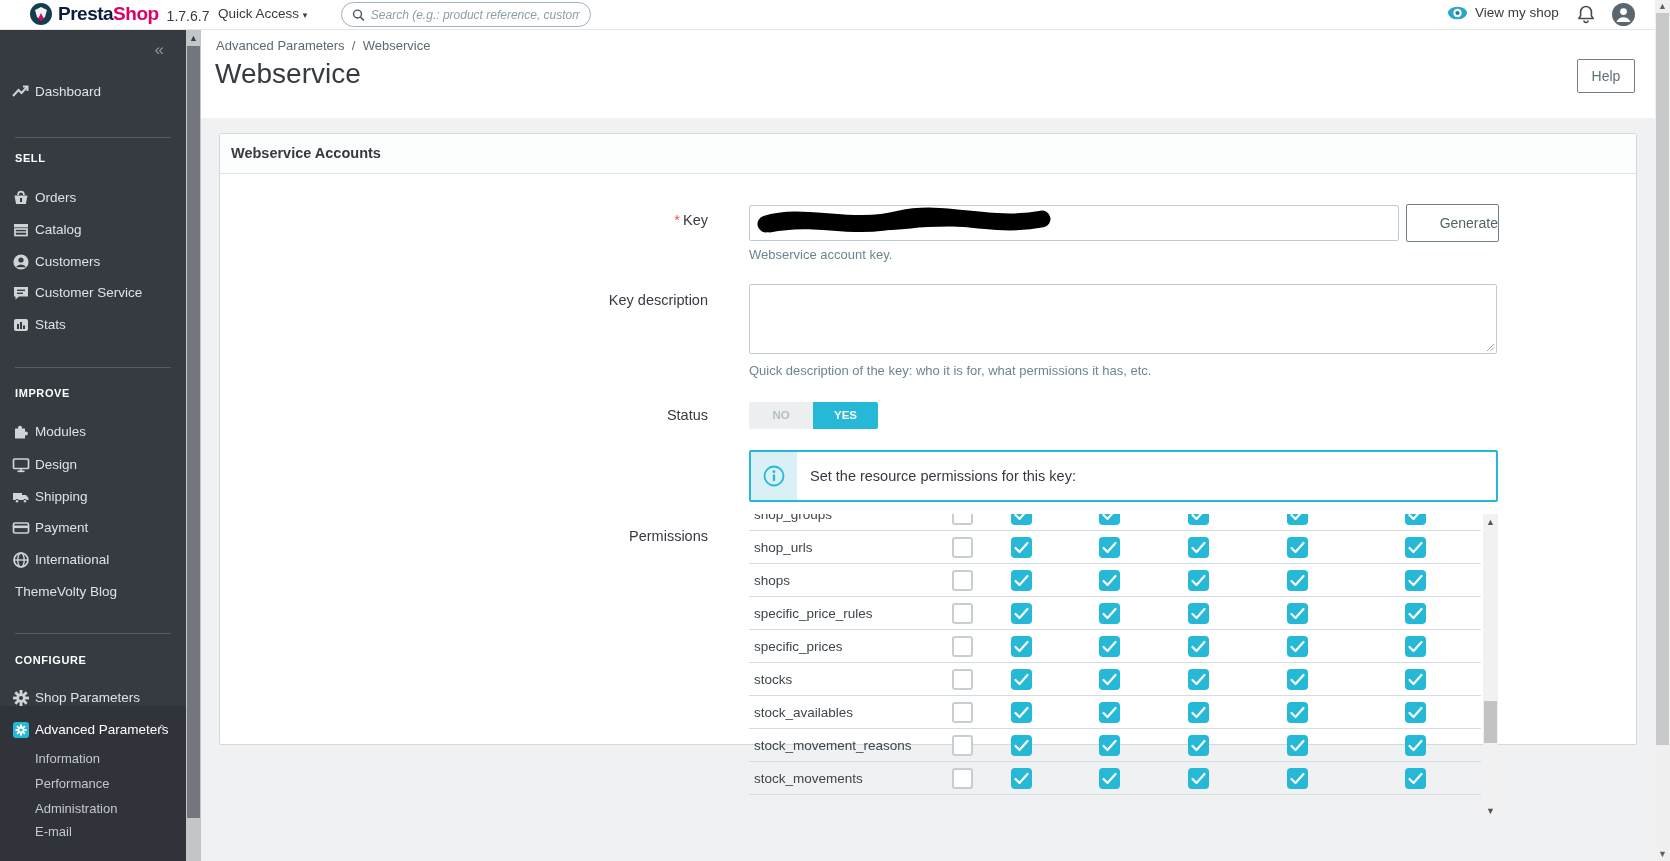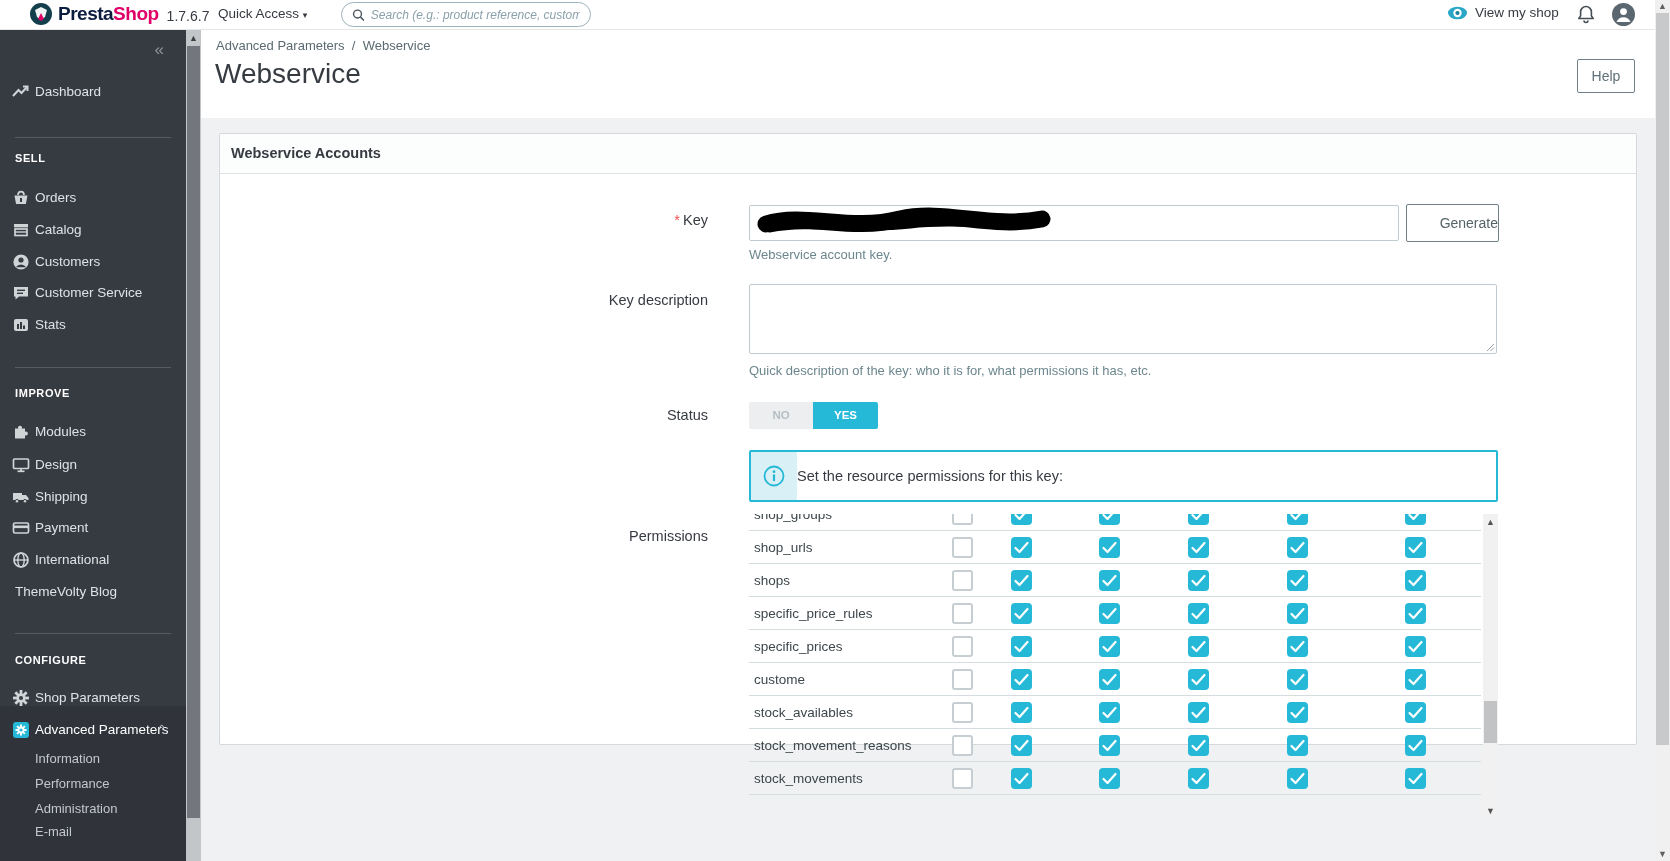--- a/index.html
+++ b/index.html
@@ -85,21 +85,21 @@
   .switch { position:absolute; left:529px; top:268px; height:27px; display:flex; cursor:pointer;
             border-radius:2px; overflow:hidden; }
   .switch .no  { width:64px; background:#eceeef; color:#b3bfc4; font-size:11.5px; font-weight:bold;
                  text-align:center; line-height:27px; }
   .switch .yes { width:65px; background:#25b9d7; color:#fff; font-size:11.5px; font-weight:bold;
                  text-align:center; line-height:27px; }
 
   .alert-info { position:absolute; left:529px; top:316px; width:749px; height:52px; background:#fff;
                 border:2px solid #25b9d7; border-radius:2px; display:flex; }
   .alert-info .icell { width:46px; background:#d9f0f6; display:flex; align-items:center; justify-content:center; }
-  .alert-info .atext { font-size:14.5px; color:#363a41; align-self:center; }
+  .alert-info .atext { font-size:14.5px; color:#363a41; align-self:center; padding-left:13px; }
 
   .perm-scroll { position:absolute; left:529px; top:380px; width:749px; height:305px; overflow:hidden; }
   .perm-rows { position:absolute; left:0; top:-16px; width:732px; }
   .perm-row { position:relative; width:732px; height:33px; border-bottom:1px solid #d6dde0; }
   .perm-name { position:absolute; left:5px; top:0; line-height:33px; font-size:13.5px; color:#3c464b; }
   .cb { position:absolute; top:6px; width:21px; height:21px; border-radius:4px; cursor:pointer; }
   .cb.off { background:#fff; border:2px solid #c6ced2; border-radius:3px; }
   .cb.on  { background:#25b9d7; }
   .cb.on svg { position:absolute; left:0; top:0; }
 
@@ -546,21 +546,21 @@
                 <path d="M4.5 11 l4 4 L16.5 6" fill="none" stroke="#fff" stroke-width="2.2" stroke-linecap="round" stroke-linejoin="round"></path>
               </svg>
             </span>
             <span class="cb on" style="left: 656px;">
               <svg width="21" height="21" viewBox="0 0 21 21">
                 <path d="M4.5 11 l4 4 L16.5 6" fill="none" stroke="#fff" stroke-width="2.2" stroke-linecap="round" stroke-linejoin="round"></path>
               </svg>
             </span>
           </div>
           <div class="perm-row">
-            <span class="perm-name">custome</span>
+            <span class="perm-name">stocks</span>
             <span class="cb off" style="left: 203px;"></span>
             <span class="cb on" style="left: 262px;">
               <svg width="21" height="21" viewBox="0 0 21 21">
                 <path d="M4.5 11 l4 4 L16.5 6" fill="none" stroke="#fff" stroke-width="2.2" stroke-linecap="round" stroke-linejoin="round"></path>
               </svg>
             </span>
             <span class="cb on" style="left: 350px;">
               <svg width="21" height="21" viewBox="0 0 21 21">
                 <path d="M4.5 11 l4 4 L16.5 6" fill="none" stroke="#fff" stroke-width="2.2" stroke-linecap="round" stroke-linejoin="round"></path>
               </svg>

